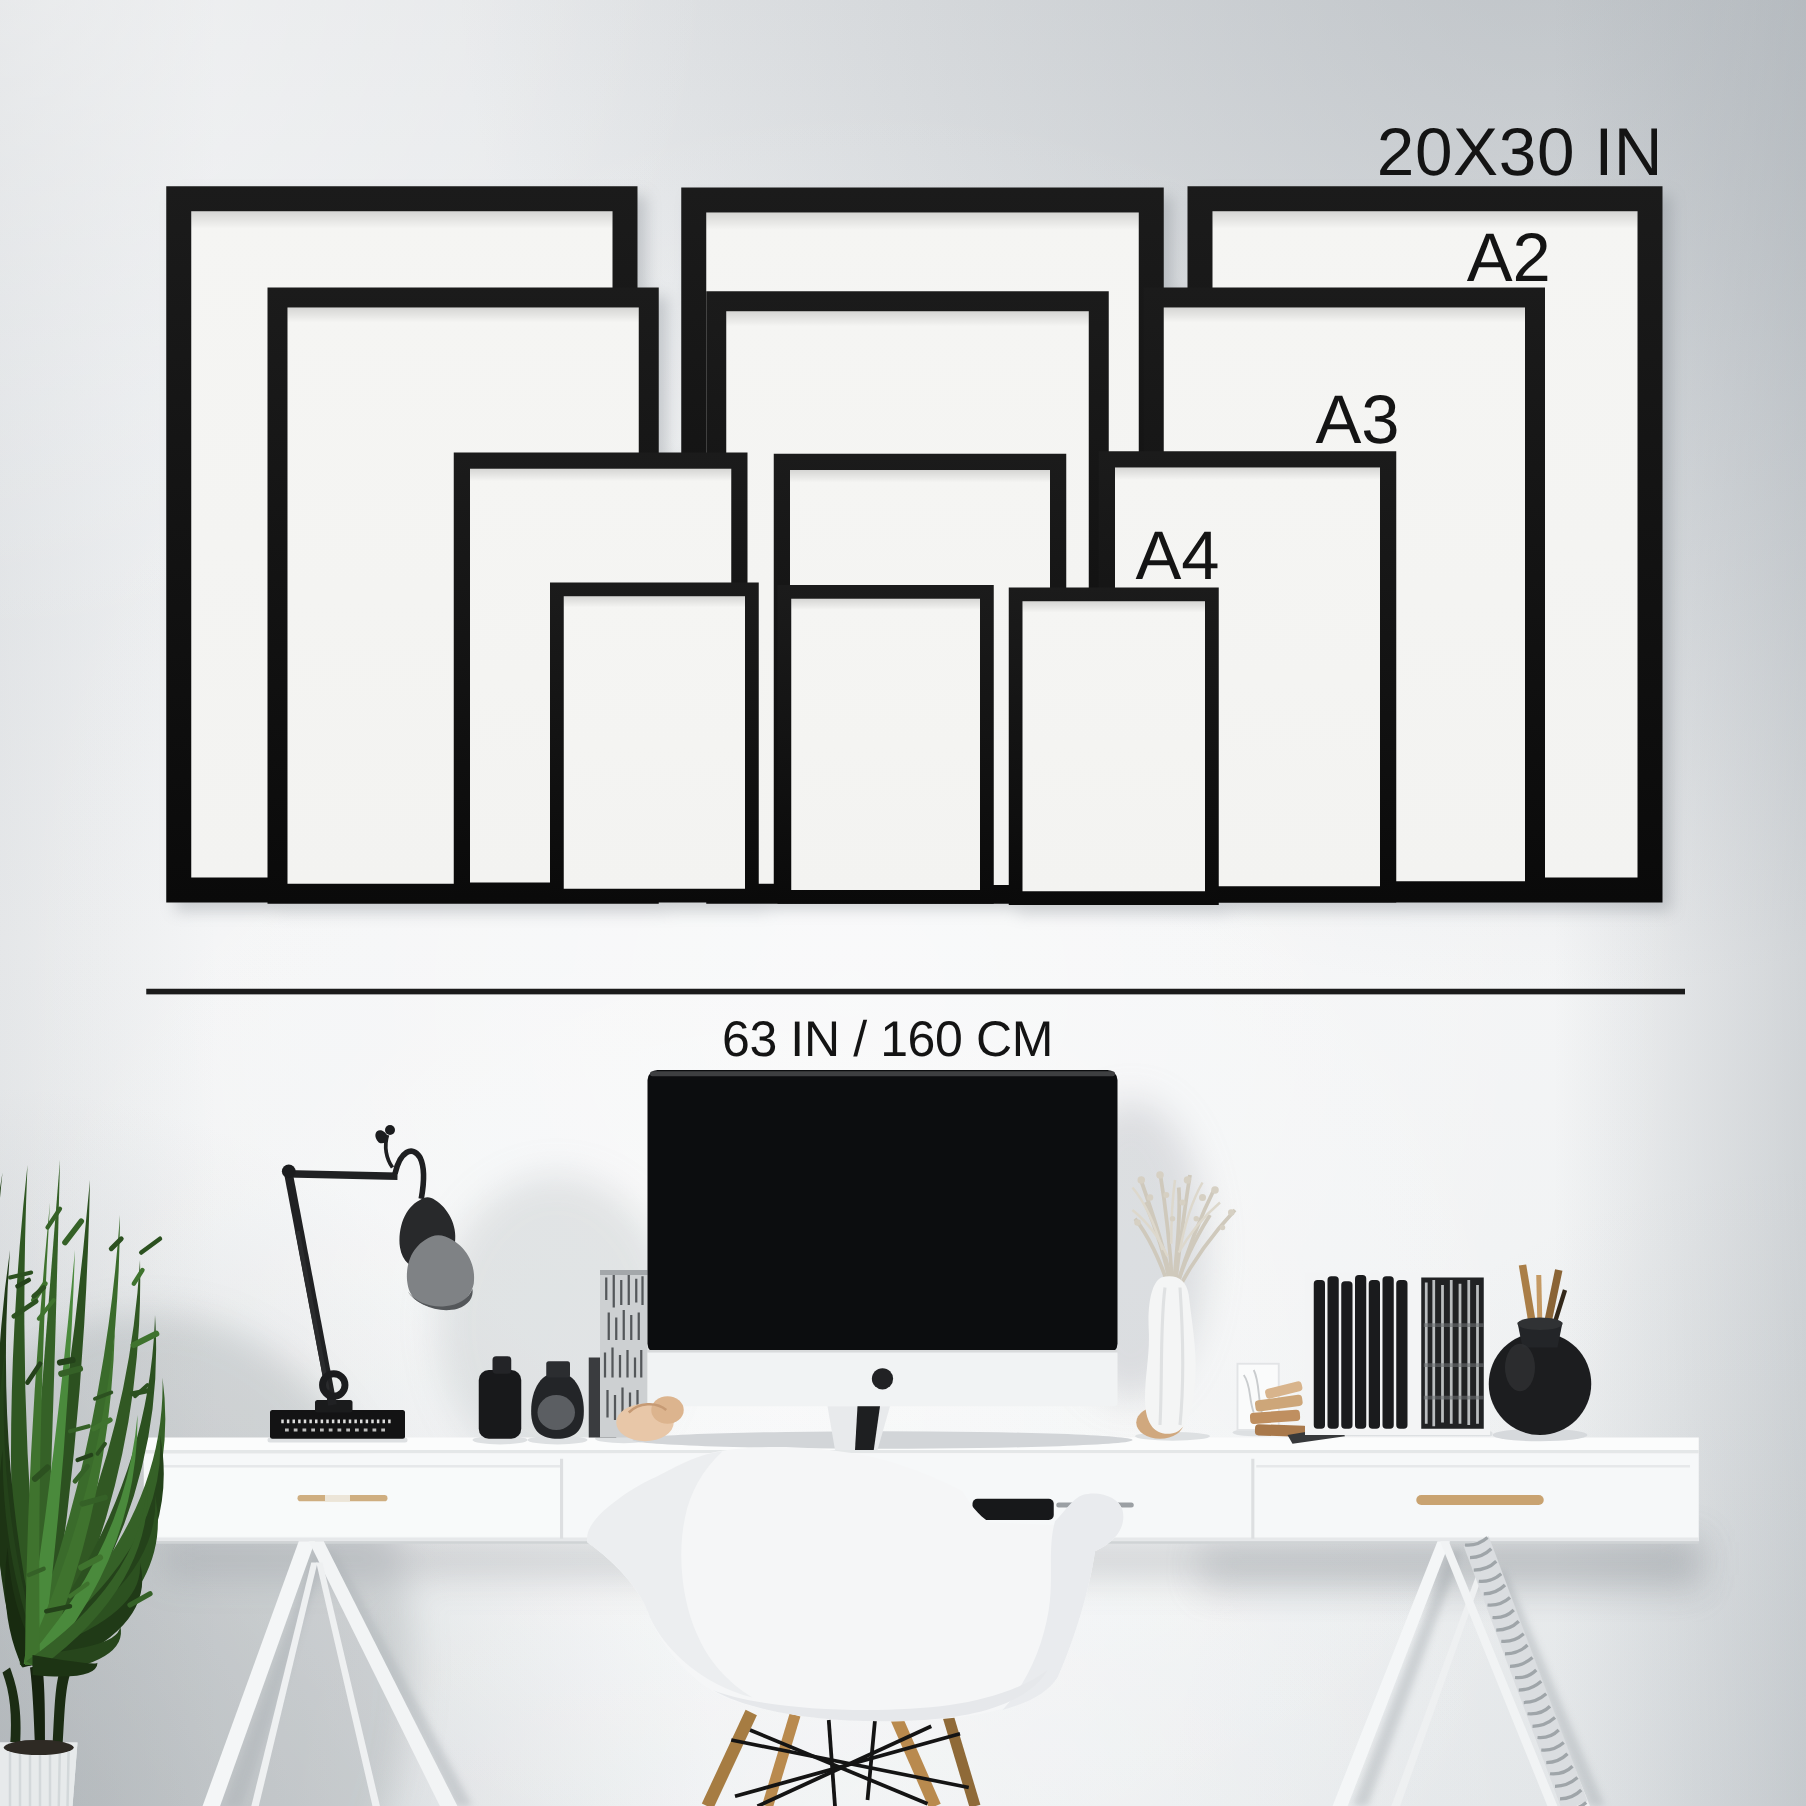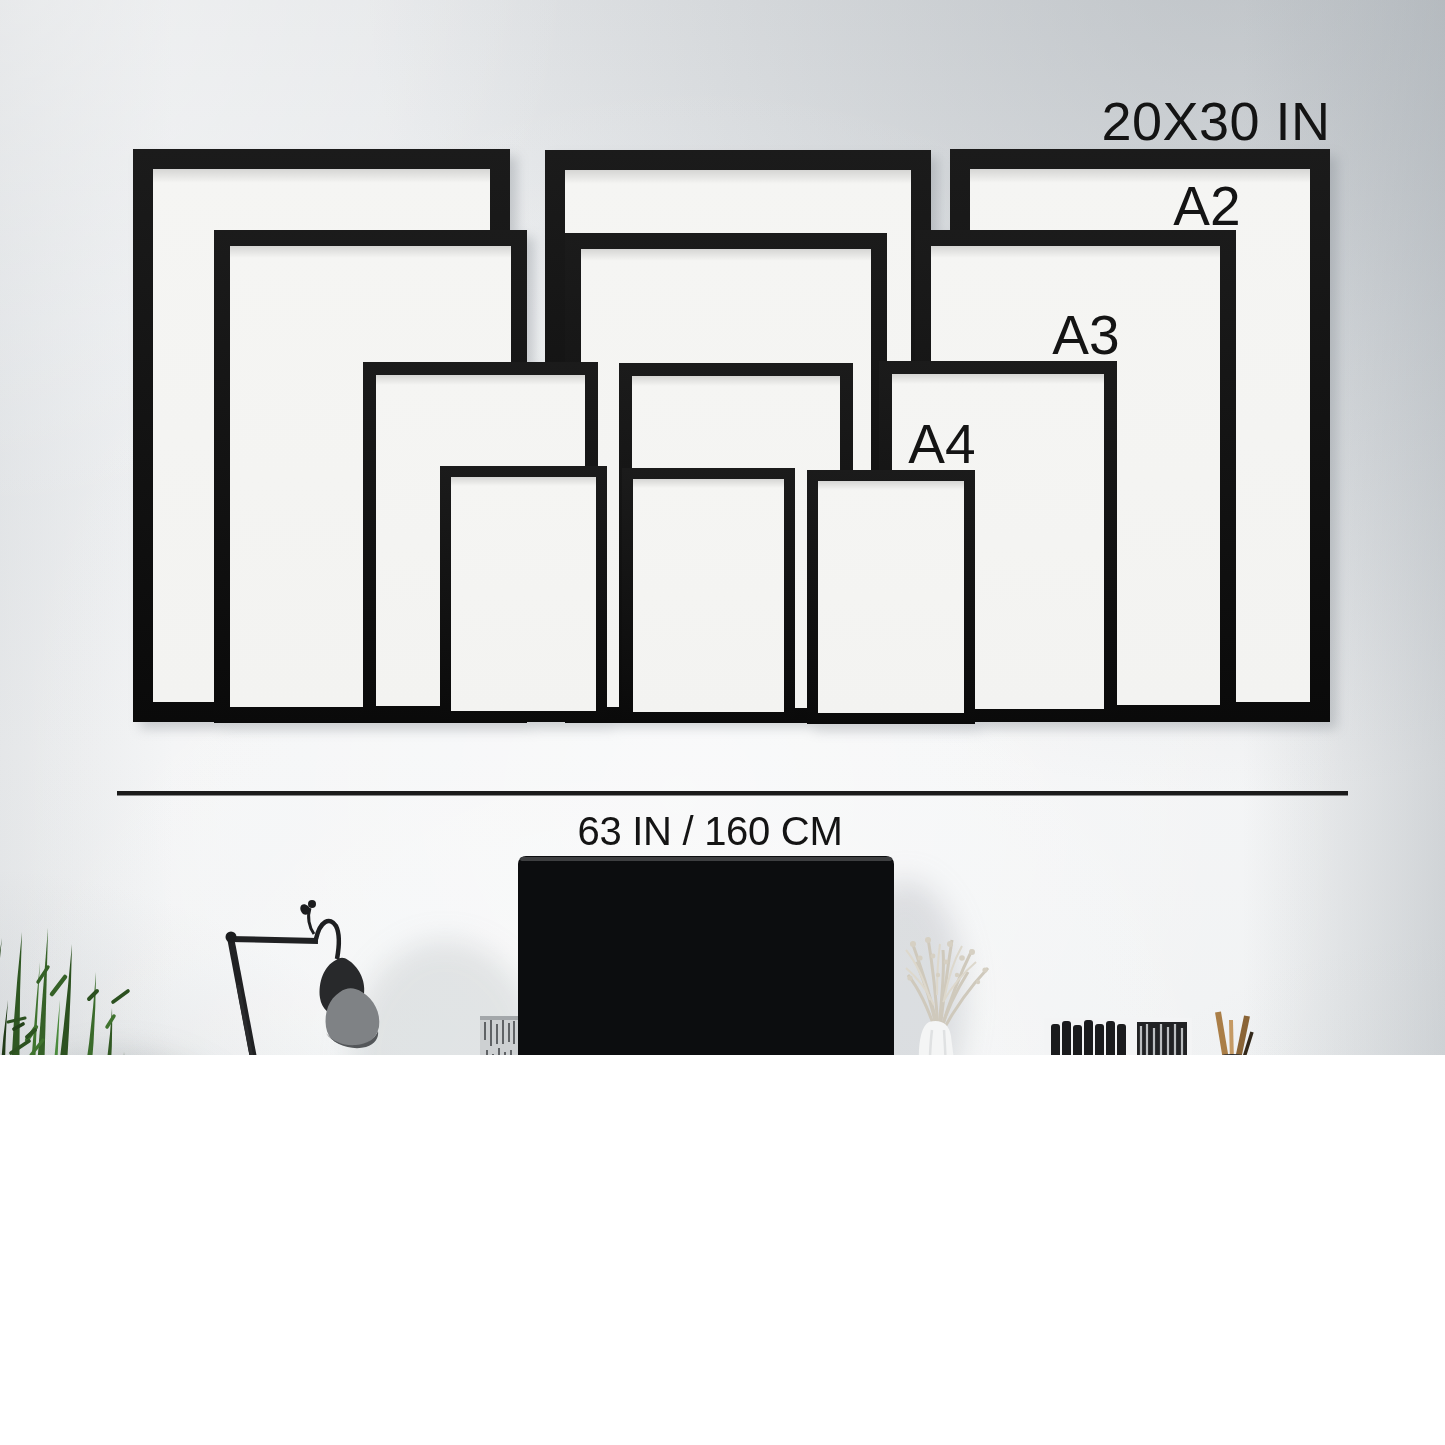--- a/index.html
+++ b/index.html
@@ -1,16 +1,16 @@
 <!DOCTYPE html>
 <html><head>
 <meta charset="utf-8">
 <style>
 html,body{margin:0;padding:0;background:#fff}
-#page{position:relative;width:1445px;height:1055px;overflow:hidden;font-family:"Liberation Sans",sans-serif}
+#page{position:relative;width:1445px;height:1445px;overflow:hidden;font-family:"Liberation Sans",sans-serif}
 #page svg{position:absolute;top:0;left:0;display:block}
 </style>
 </head>
 <body>
 <div id="page">
 <svg width="1445" height="1445" viewBox="0 0 1445 1445">
 <defs>
 <linearGradient id="wallBase" x1="0" y1="0" x2="0" y2="1">
 <stop offset="0" stop-color="#e5e7e9"></stop>
 <stop offset="0.22" stop-color="#edeff1"></stop>

